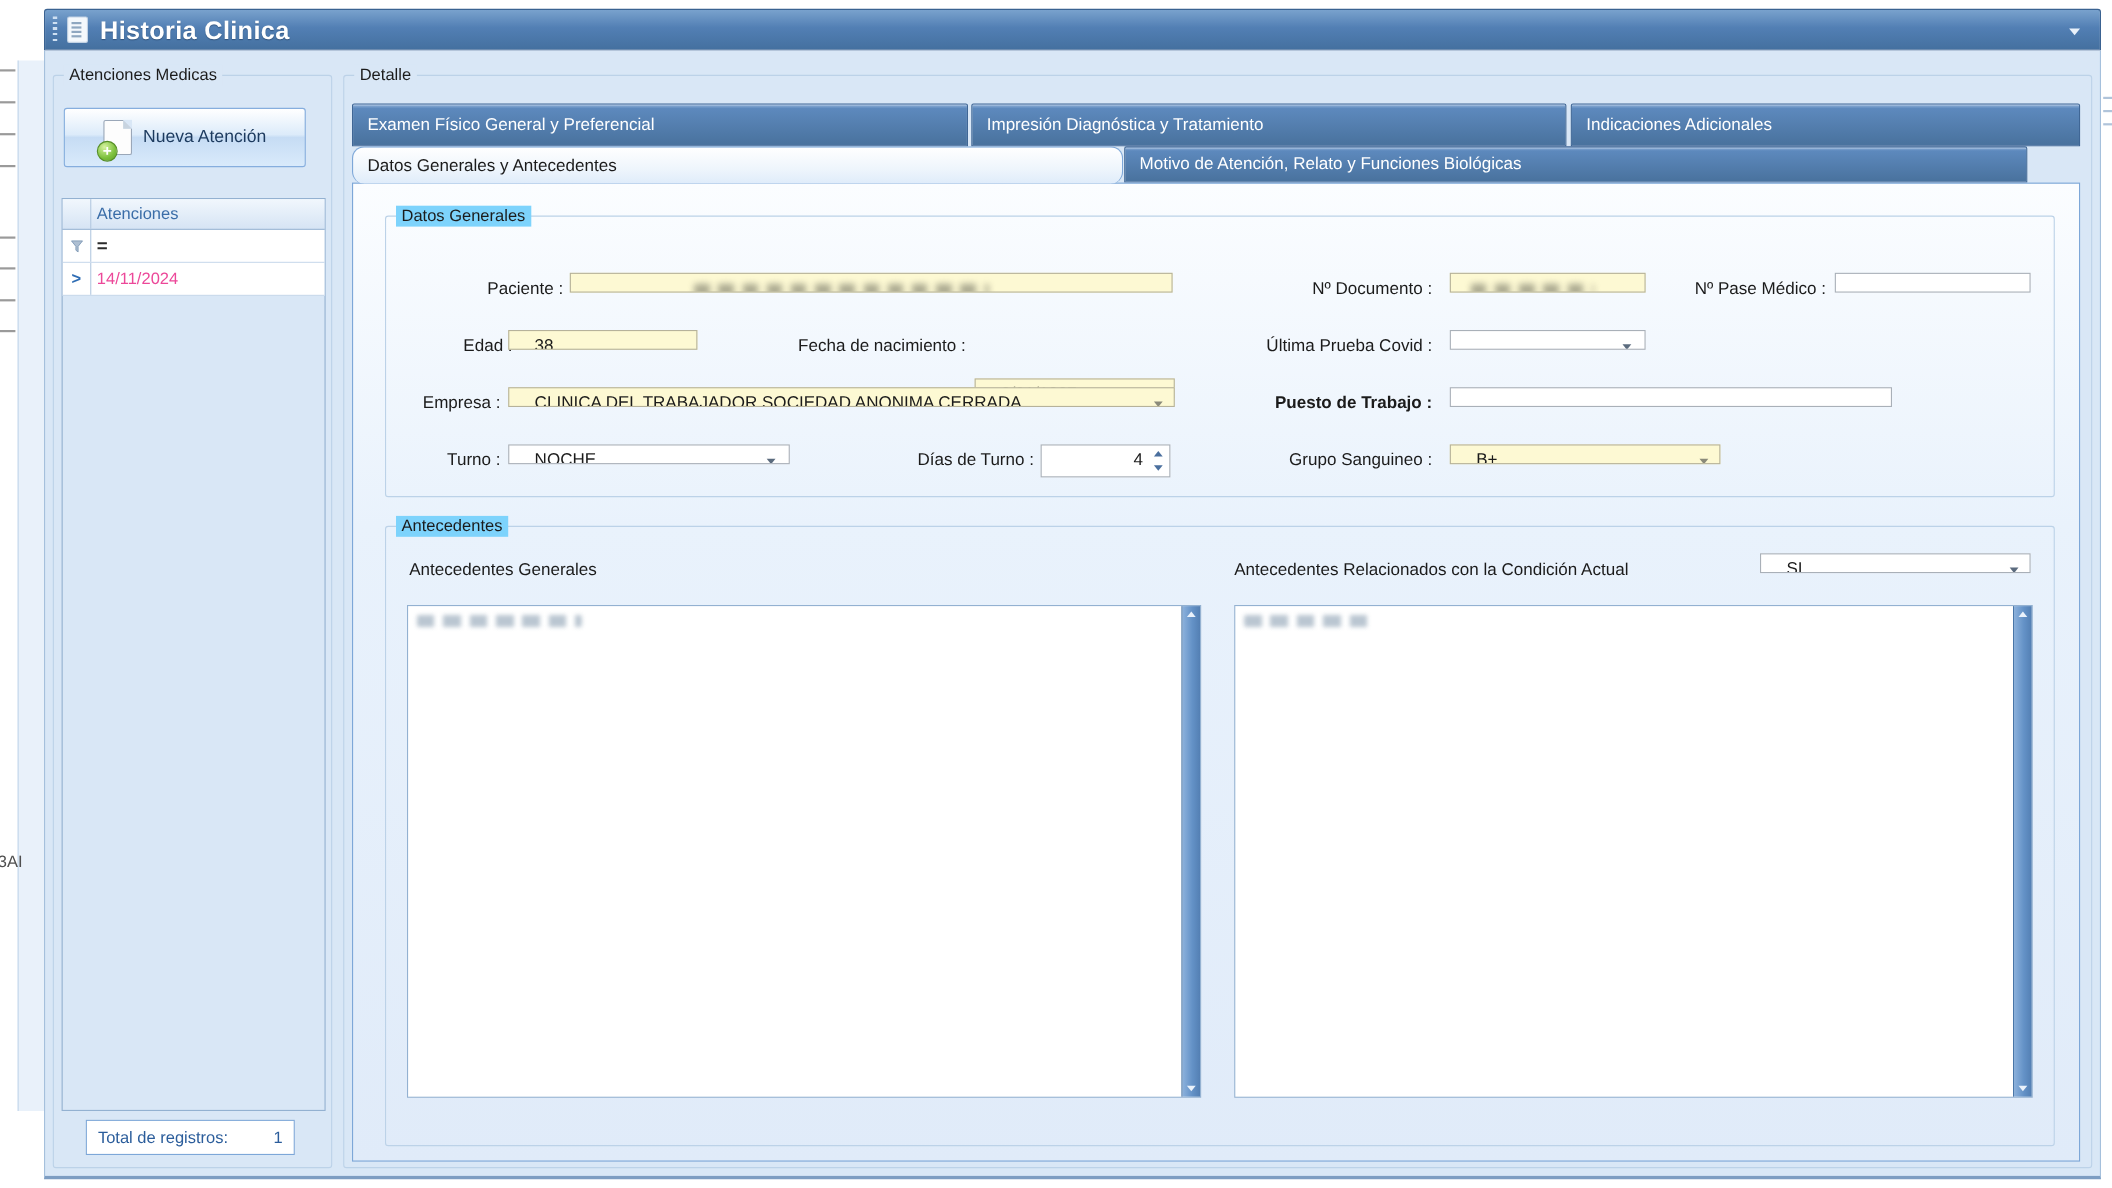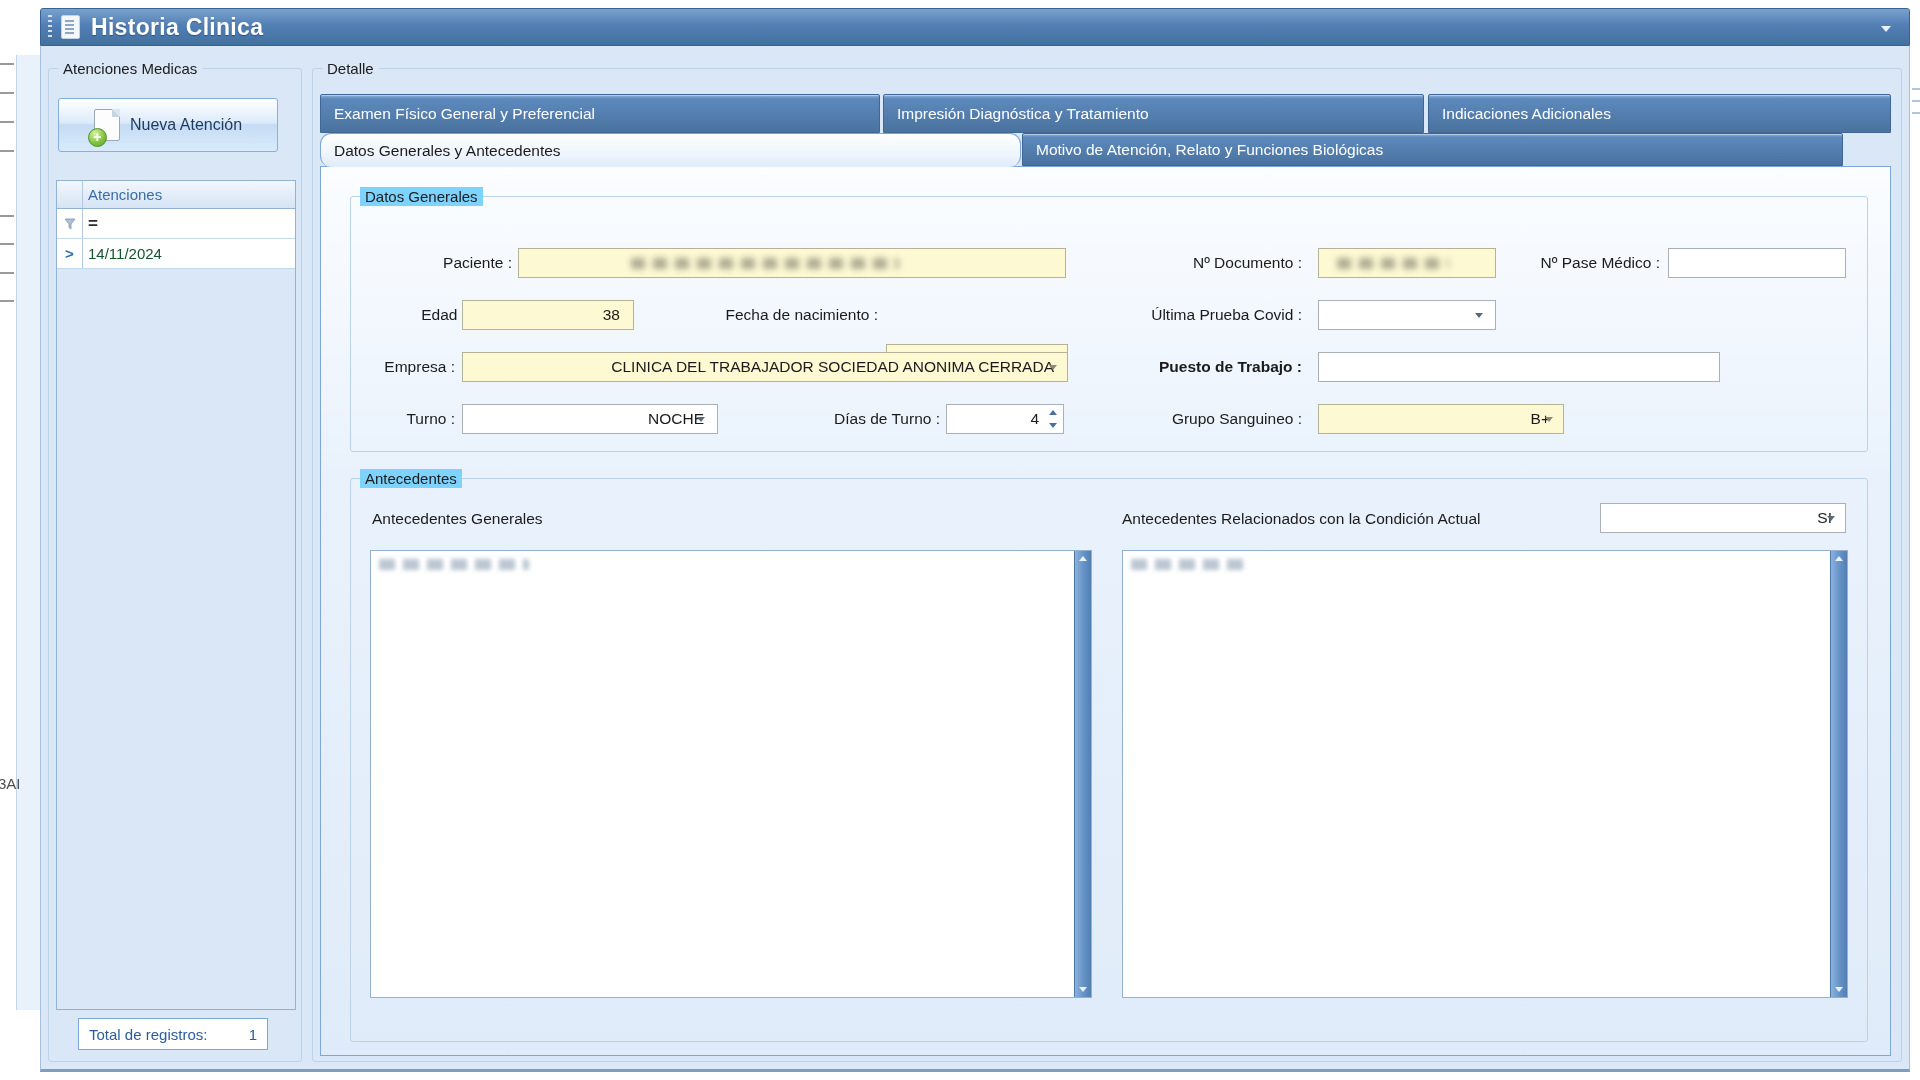--- a/index.html
+++ b/index.html
@@ -55,21 +55,21 @@
     border-left:8px solid #c8d4e0;border-top:8px solid #d9e7f6;}
   .plus-badge{position:absolute;left:-7px;bottom:-7px;width:17px;height:17px;border-radius:50%;
     background:radial-gradient(circle at 35% 28%,#d6f3a0,#7cc03c 60%,#5f9f2a);
     border:1px solid #568e27;color:#fff;font-size:14px;font-weight:bold;line-height:16px;text-align:center;}
 
   .grid{position:absolute;left:56px;top:180px;width:240px;height:830px;box-sizing:border-box;
     background:#d9e7f6;border:1px solid #93b1d1;}
   .grid-header{height:28px;display:flex;box-sizing:border-box;
     background:linear-gradient(180deg,#f1f7fd 0%,#d6e4f4 100%);border-bottom:1px solid #93b1d1;}
   .g-ind{width:26px;flex:none;border-right:1px solid #b4c9e0;display:flex;align-items:center;justify-content:center;box-sizing:border-box;}
-  .g-cell{flex:1;display:flex;align-items:center;padding-left:5px;font-size:15px;color:#14532d;}
+  .g-cell{flex:1;display:flex;align-items:center;padding-left:5px;font-size:15px;color:#ec4899;}
   .grid-header .g-cell{color:#3a6da8;}
   .grid-row{height:30px;display:flex;background:#ffffff;border-bottom:1px solid #c6d7ea;box-sizing:border-box;}
   .row-arrow{color:#2f6db4;font-weight:bold;font-size:15px;}
   .eq{font-size:17px;font-weight:bold;color:#2b2b2b;}
 
   .footer-box{position:absolute;left:78px;top:1018px;width:190px;height:32px;box-sizing:border-box;
     background:#fff;border:1px solid #7da7d8;display:flex;align-items:center;justify-content:space-between;
     padding:0 10px;font-size:15px;color:#2b5d9b;}
 
   
@@ -86,22 +86,22 @@
   }
   .content-pane{position:absolute;left:320px;top:166px;width:1571px;height:890px;box-sizing:border-box;
     background:linear-gradient(180deg,#fbfdff 0%,#e9f2fc 35%,#e0ebf9 100%);
     border:1px solid #7da7d8;z-index:2;}
 
   
   .flabel{position:absolute;height:30px;line-height:30px;font-size:15.5px;color:#1b1b1b;
     text-align:right;white-space:nowrap;}
   .flabel.bold{font-weight:bold;}
   .llabel{position:absolute;height:22px;line-height:22px;font-size:15.5px;color:#1b1b1b;white-space:nowrap;}
-  .inp{position:absolute;height:30px;box-sizing:border-box;background:#fff;border:1px solid #a9b0b8;
-    font-size:15.5px;color:#1b1b1b;line-height:28px;padding:0 13px;overflow:hidden;white-space:nowrap;text-align:right;}
+  .inp{position:absolute;height:18px;box-sizing:border-box;background:#fff;border:1px solid #a9b0b8;
+    font-size:15.5px;color:#1b1b1b;line-height:28px;padding:0 23px;overflow:hidden;white-space:nowrap;}
   .inp.yellow{background:#fdf9d3;border-color:#b6b29a;}
   .carrow{position:absolute;top:12px;width:0;height:0;
     border-left:4px solid transparent;border-right:4px solid transparent;border-top:5px solid #5b6b7e;}
   .spinner{position:absolute;height:30px;box-sizing:border-box;background:#fff;border:1px solid #a9b0b8;
     font-size:15.5px;color:#1b1b1b;line-height:28px;}
   .spin-val{position:absolute;right:24px;top:0;line-height:28px;}
   .spin-btns{position:absolute;right:2px;top:2px;width:16px;height:24px;display:flex;flex-direction:column;
     align-items:center;justify-content:space-between;padding:3px 0;box-sizing:border-box;}
   .tri-up{width:0;height:0;border-left:4px solid transparent;border-right:4px solid transparent;border-bottom:5px solid #4a6f9e;}
   .tri-down{width:0;height:0;border-left:4px solid transparent;border-right:4px solid transparent;border-top:5px solid #4a6f9e;}

